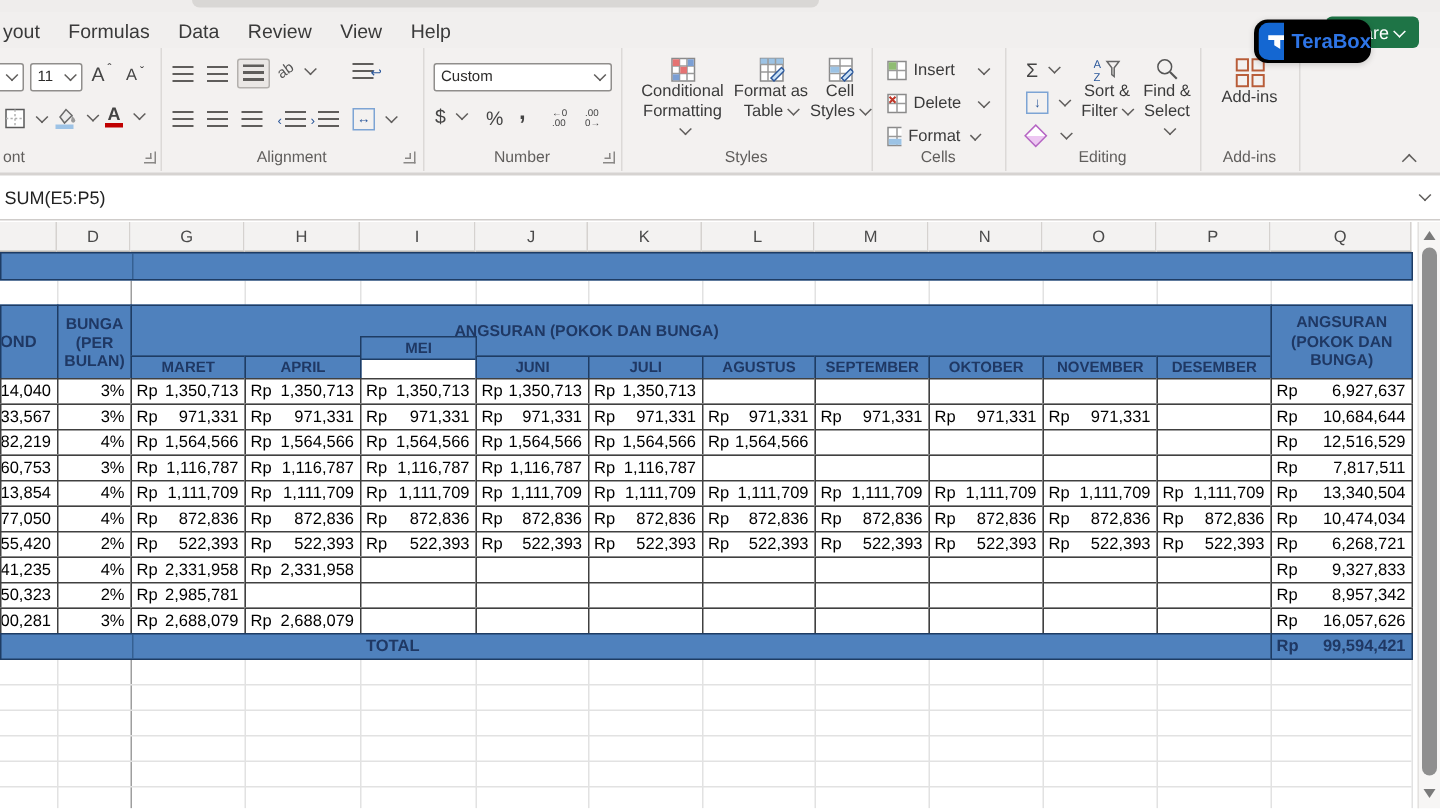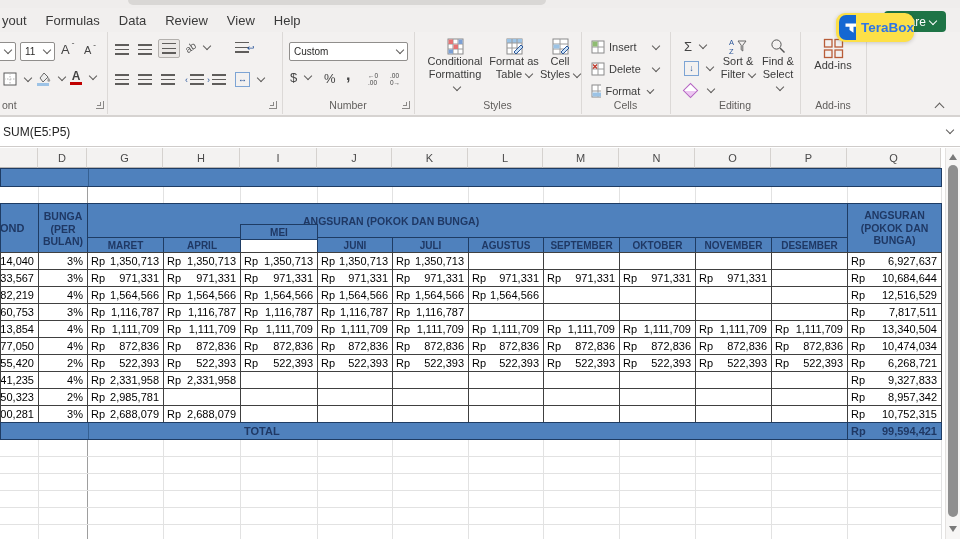--- a/index.html
+++ b/index.html
@@ -51,21 +51,21 @@
   .band span.bt{white-space:nowrap;}
   .div87{position:absolute;left:87px;top:0;bottom:0;width:1px;background:rgba(23,55,94,.45);}
   
   #vscroll{position:absolute;left:945px;top:148px;width:15px;height:391px;background:#f7f6f5;border-left:1px solid #e4e2e0;box-sizing:border-box;}
   .tri-up{position:absolute;left:3px;top:6px;width:0;height:0;border-left:4px solid transparent;border-right:4px solid transparent;border-bottom:6px solid #7a7a7a;}
   .tri-dn{position:absolute;left:3px;top:378px;width:0;height:0;border-left:4px solid transparent;border-right:4px solid transparent;border-top:6px solid #7a7a7a;}
   #thumb{position:absolute;left:2px;top:17px;width:10px;height:352px;background:#8f8f8f;border-radius:5px;}
   
   #share{position:absolute;left:884px;top:11px;width:62px;height:21px;background:#1e7446;border-radius:4px;color:#fff;font-size:12px;display:flex;align-items:center;justify-content:center;gap:3px;z-index:20;}
   #share .cv{border-color:#fff;margin-top:-2px;margin-left:1px;}
-  #terabox{position:absolute;left:836px;top:13px;width:78px;height:29px;background:#fde047;border-radius:9px;box-shadow:0 1px 4px rgba(0,0,0,.18);display:flex;align-items:center;z-index:30;}
+  #terabox{position:absolute;left:836px;top:13px;width:78px;height:29px;background:#000000;border-radius:9px;box-shadow:0 1px 4px rgba(0,0,0,.18);display:flex;align-items:center;z-index:30;}
   #terabox .tbtext{color:#2e75e6;font-weight:700;font-size:13.5px;margin-left:5px;}
   svg{display:block;}
 </style>
 </head>
 <body>
 
 <div id="win">
 
   <div id="topstrip">
     <div id="searchremnant"></div>
@@ -156,20 +156,21 @@
           <span class="bars" style="margin-left:-2px;"></span>
         </span>
       <span class="ribtn" style="left:100px;top:42px;">
           <span style="font-size:9px;color:#2b579a;">›</span>
           <span class="bars" style="margin-left:-2px;"></span>
         </span>
       <span class="ribtn" style="left:128px;top:40px;">
           <span class="fillbox" style="color:#2b579a;">↔</span>
           <span class="cv"></span>
         </span>
+      <div class="glabel">Alignment</div>
       <div class="launcher" style="left:162px;"></div>
     </div>
 
     <div class="rgroup" style="left:282px;width:132px;">
       <div class="combo" style="left:7px;top:10px;width:119px;height:19px;">
         <span>Custom</span>
           <span class="cv"></span>
       </div>
       <span class="ribtn" style="left:8px;top:38px;">
           <span class="ticon">$</span>
@@ -771,21 +772,21 @@
       <div class="tcell " style="left: 240px; top: 257px; width: 78px; height: 18px;"></div>
       <div class="tcell " style="left: 317px; top: 257px; width: 76px; height: 18px;"></div>
       <div class="tcell " style="left: 392px; top: 257px; width: 77px; height: 18px;"></div>
       <div class="tcell " style="left: 468px; top: 257px; width: 76px; height: 18px;"></div>
       <div class="tcell " style="left: 543px; top: 257px; width: 77px; height: 18px;"></div>
       <div class="tcell " style="left: 619px; top: 257px; width: 77px; height: 18px;"></div>
       <div class="tcell " style="left: 695px; top: 257px; width: 77px; height: 18px;"></div>
       <div class="tcell " style="left: 771px; top: 257px; width: 77px; height: 18px;"></div>
       <div class="tcell  rp" style="left: 847px; top: 257px; width: 95px; height: 18px;">
         <span>Rp</span>
-        <span>10,752,315</span>
+        <span>16,057,626</span>
       </div>
       <div class="tcell blue band" style="left: 0px; top: 274px; width: 848px; height: 18px;">
         <span class="bt" style="margin-left: 243px;">TOTAL</span>
         <i class="div87"></i>
       </div>
       <div class="tcell blue rp" style="left: 847px; top: 274px; width: 95px; height: 18px;">
         <span>Rp</span>
         <span>99,594,421</span>
       </div>
     </div>

